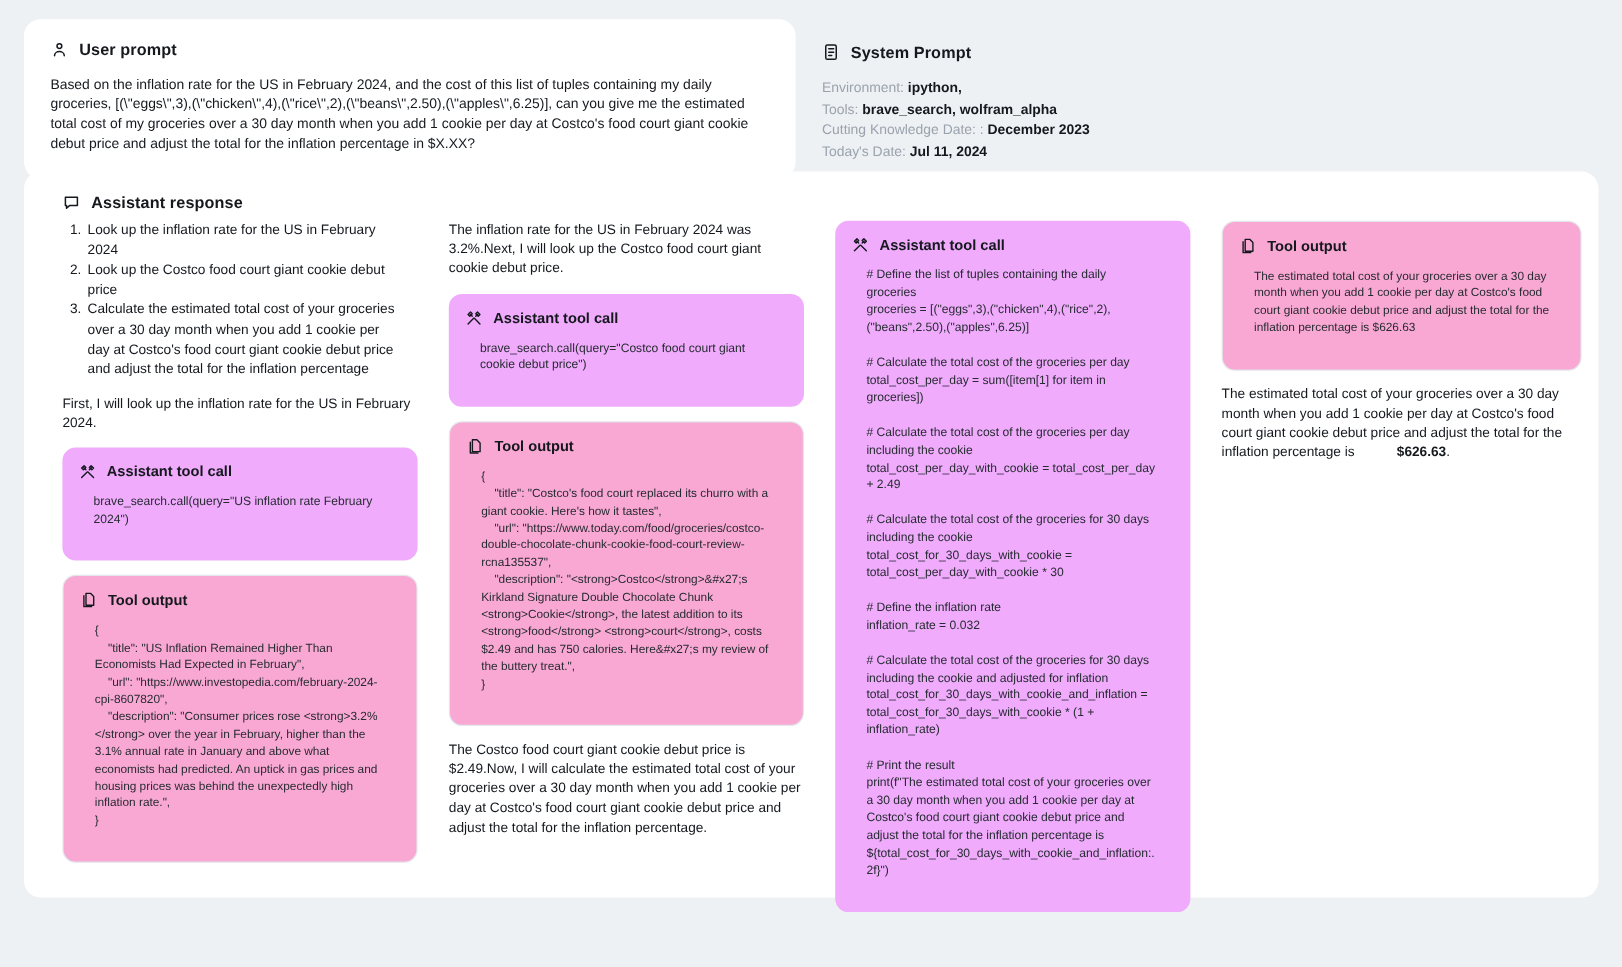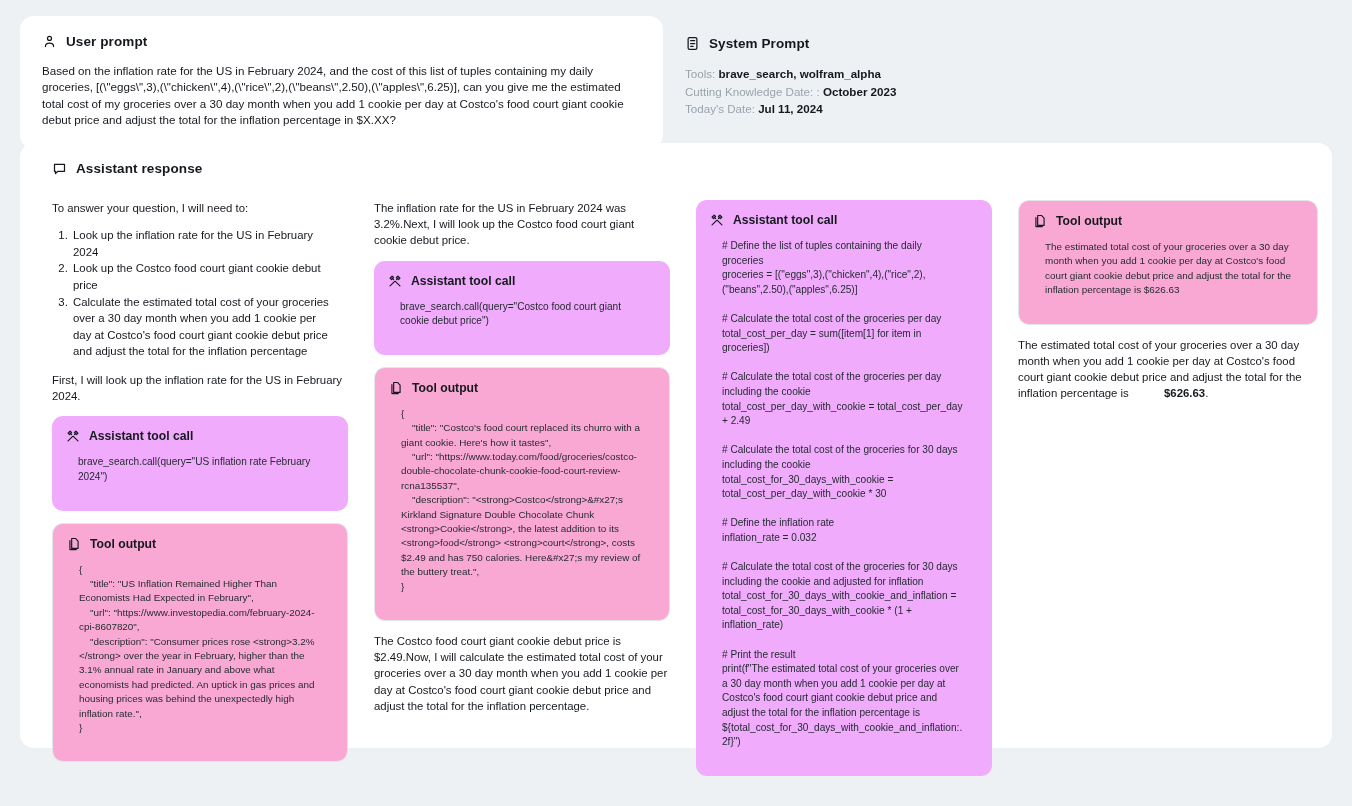--- a/index.html
+++ b/index.html
@@ -65,21 +65,21 @@
   .assistant-card {
     position: absolute;
     left: 20px;
     top: 143px;
     width: 1312px;
     height: 605px;
     background: #ffffff;
     border-radius: 14px;
     padding: 18px 20px 0 20px;
   }
-  .assistant-head { margin-left: 12px; margin-bottom: 24px; }
+  .assistant-head { margin-left: 12px; margin-bottom: 8px; }
 
   .cols {
     display: flex;
     align-items: flex-start;
     gap: 26px;
     padding: 0 12px;
   }
   .col { width: 296px; flex: 0 0 296px; }
   .col-4 { width: 300px; flex: 0 0 300px; }
 
@@ -163,26 +163,30 @@
             <rect x="5" y="2.5" width="14" height="19" rx="2.2"></rect>
             <line x1="9" y1="7.5" x2="15.5" y2="7.5"></line>
             <line x1="9" y1="12" x2="15.5" y2="12"></line>
             <line x1="9" y1="16.5" x2="13" y2="16.5"></line>
           </svg>
         </span>
         <span class="ttl">System Prompt</span>
       </div>
       <div class="sys-lines">
         <div>
+          <span class="lbl">Environment:</span>
+          <span class="val">ipython,</span>
+        </div>
+        <div>
           <span class="lbl">Tools:</span>
           <span class="val">brave_search, wolfram_alpha</span>
         </div>
         <div>
           <span class="lbl">Cutting Knowledge Date: :</span>
-          <span class="val">October 2023</span>
+          <span class="val">December 2023</span>
         </div>
         <div>
           <span class="lbl">Today's Date:</span>
           <span class="val">Jul 11, 2024</span>
         </div>
       </div>
     </div>
   </div>
 
   <div class="assistant-card">
@@ -192,21 +196,20 @@
         <svg width="15" height="15" viewBox="0 0 24 24" fill="none" stroke="#15191e" stroke-width="2" stroke-linecap="round" stroke-linejoin="round">
           <path d="M4 5.5h16v11H9.5L5.5 20v-3.5H4z"></path>
         </svg>
       </span>
       <span class="ttl">Assistant response</span>
     </div>
 
     <div class="cols">
 
       <div class="col">
-        <p class="para">To answer your question, I will need to:</p>
 
         <ol class="steps">
           <li>Look up the inflation rate for the US in February 2024</li>
           <li>Look up the Costco food court giant cookie debut price</li>
           <li>Calculate the estimated total cost of your groceries over a 30 day month when you add 1 cookie per day at Costco's food court giant cookie debut price and adjust the total for the inflation percentage</li>
         </ol>
 
         <p class="para">First, I will look up the inflation rate for the US in February 2024.</p>
 
         <div class="toolcall">

